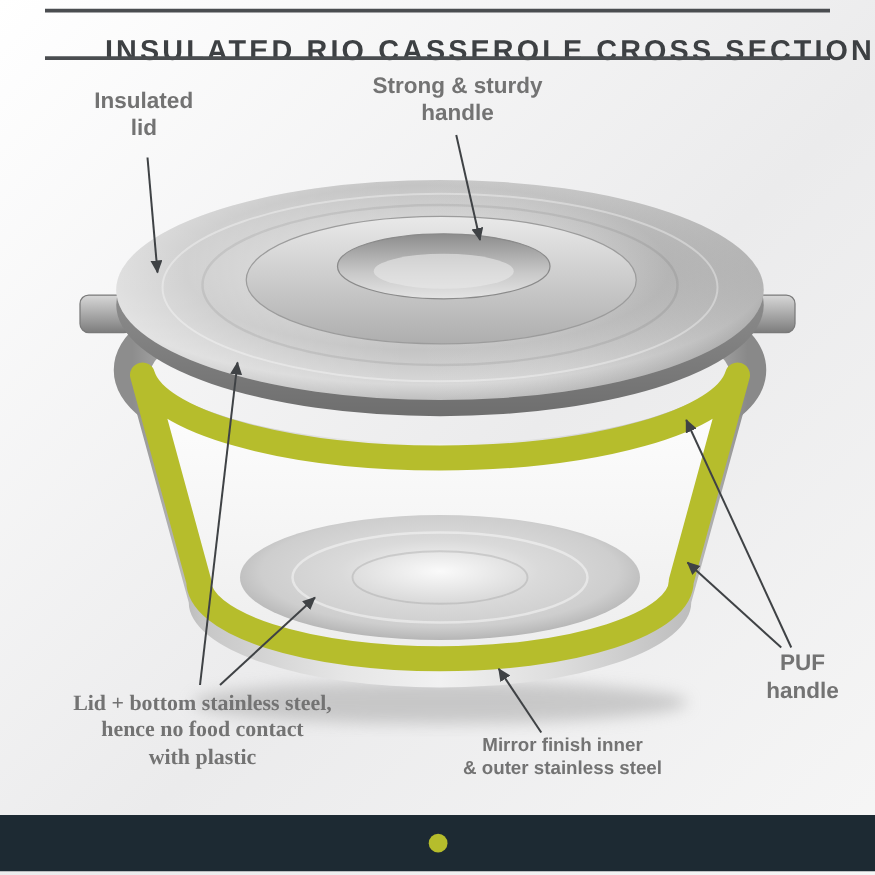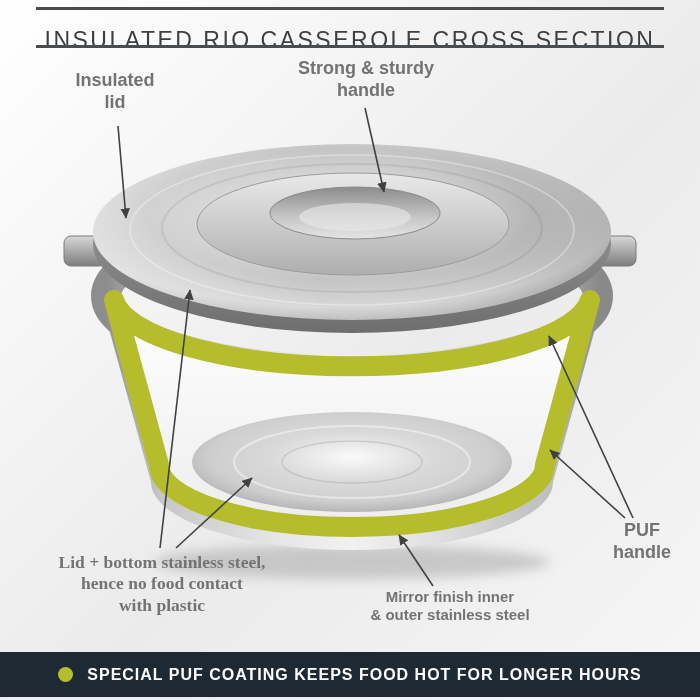--- a/index.html
+++ b/index.html
@@ -5,22 +5,22 @@
   html,body{margin:0;padding:0;}
   body{
     width:700px;height:700px;position:relative;overflow:hidden;
     font-family:"Liberation Sans",sans-serif;
     background:linear-gradient(135deg,#ffffff 0%,#ebebec 55%,#f6f6f6 100%);
   }
   .rule{position:absolute;left:36px;right:36px;height:3px;background:#4a4d50;}
   .rule.top{top:7px;}
   .rule.bottom{top:45px;}
   .title{
-    position:absolute;top:12px;left:0;right:0;text-align:center;
-    font-size:23px;font-weight:normal;letter-spacing:2.5px;color:#3d4043;
+    position:absolute;top:12px;left:0;right:0;text-align:right;
+    font-size:23px;font-weight:bold;letter-spacing:2.5px;color:#3d4043;
   }
   .diagram-svg{position:absolute;top:0;left:0;}
   .label{
     position:absolute;font-weight:bold;color:#737373;text-align:center;
     white-space:pre-line;line-height:1.22;font-size:18px;
   }
   .label-insulated-lid{left:52px;top:70px;width:126px;}
   .label-handle{left:256px;top:58px;width:220px;}
   .label-lid-bottom{left:14px;top:552px;width:296px;font-size:17.5px;font-family:Liberation Serif, serif;}
   .label-mirror{left:328px;top:588px;width:244px;font-size:15px;}
@@ -147,14 +147,13 @@
 <div class="label label-lid-bottom">Lid + bottom stainless steel,
 hence no food contact
 with plastic</div>
 <div class="label label-mirror">Mirror finish inner
 &amp; outer stainless steel</div>
 <div class="label label-puf">PUF
 handle</div>
 
 <div class="banner">
   <span class="banner-dot"></span>
-  <span class="banner-text">SPECIAL PUF COATING KEEPS FOOD HOT FOR LONGER HOURS</span>
 </div>
 
 </body></html>

